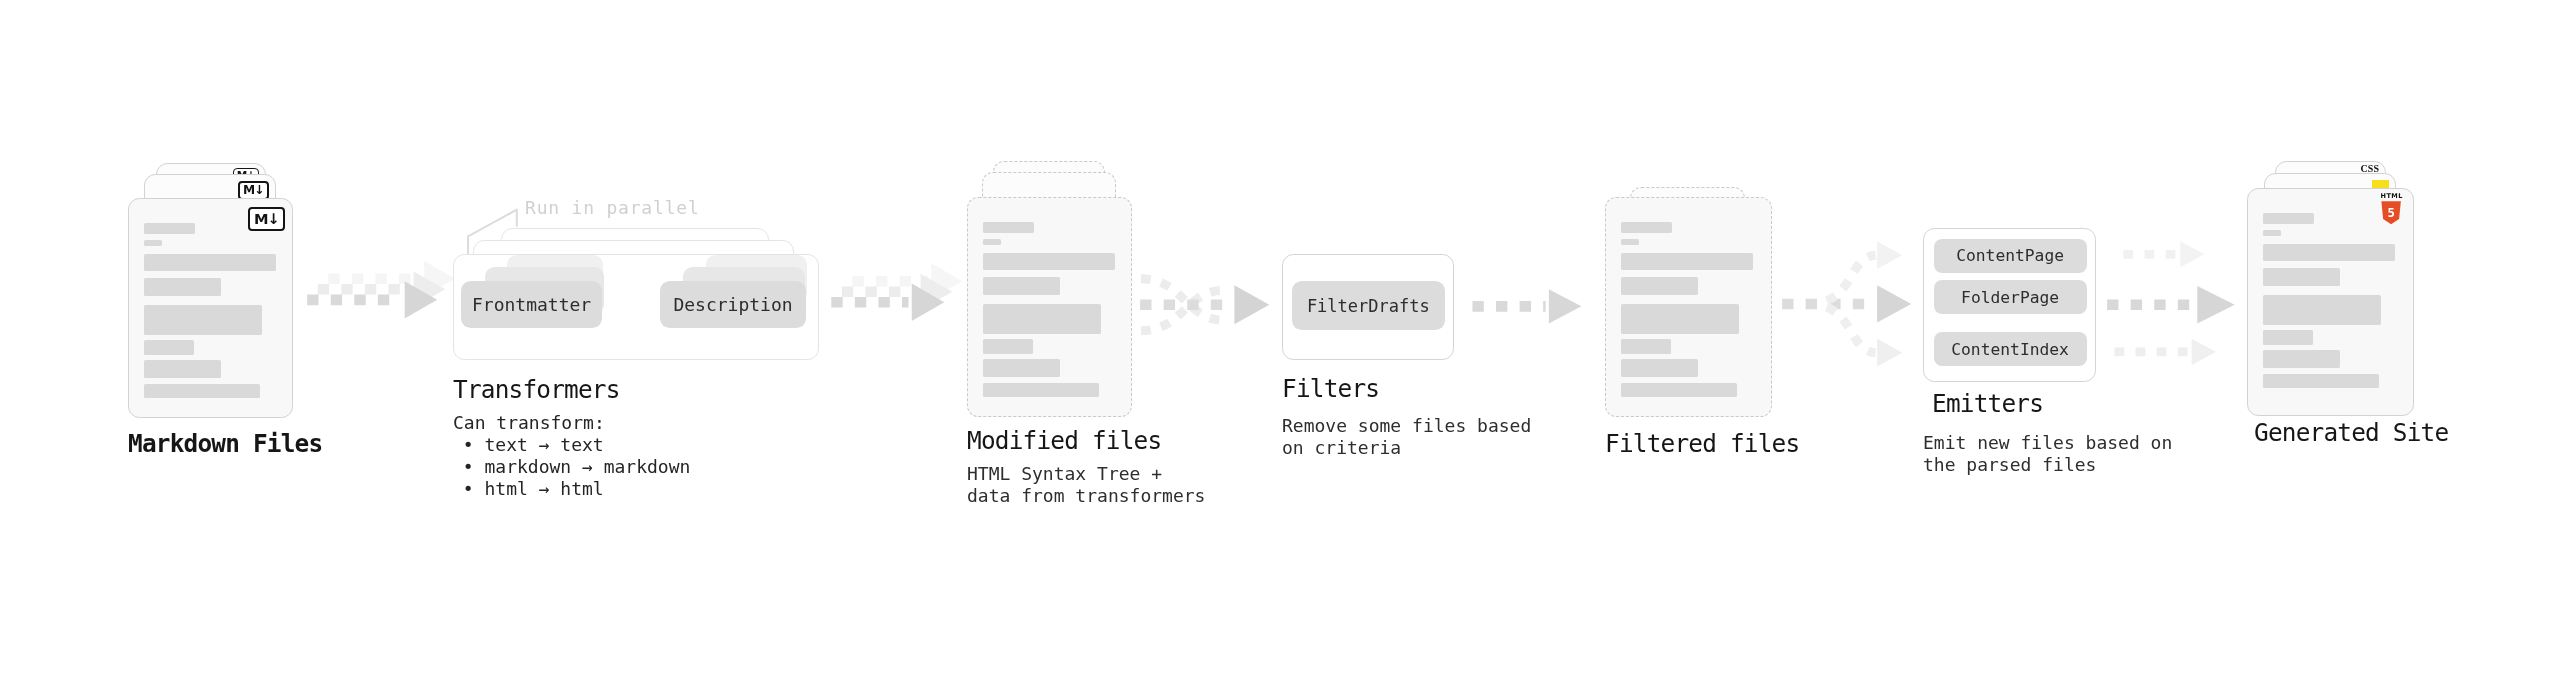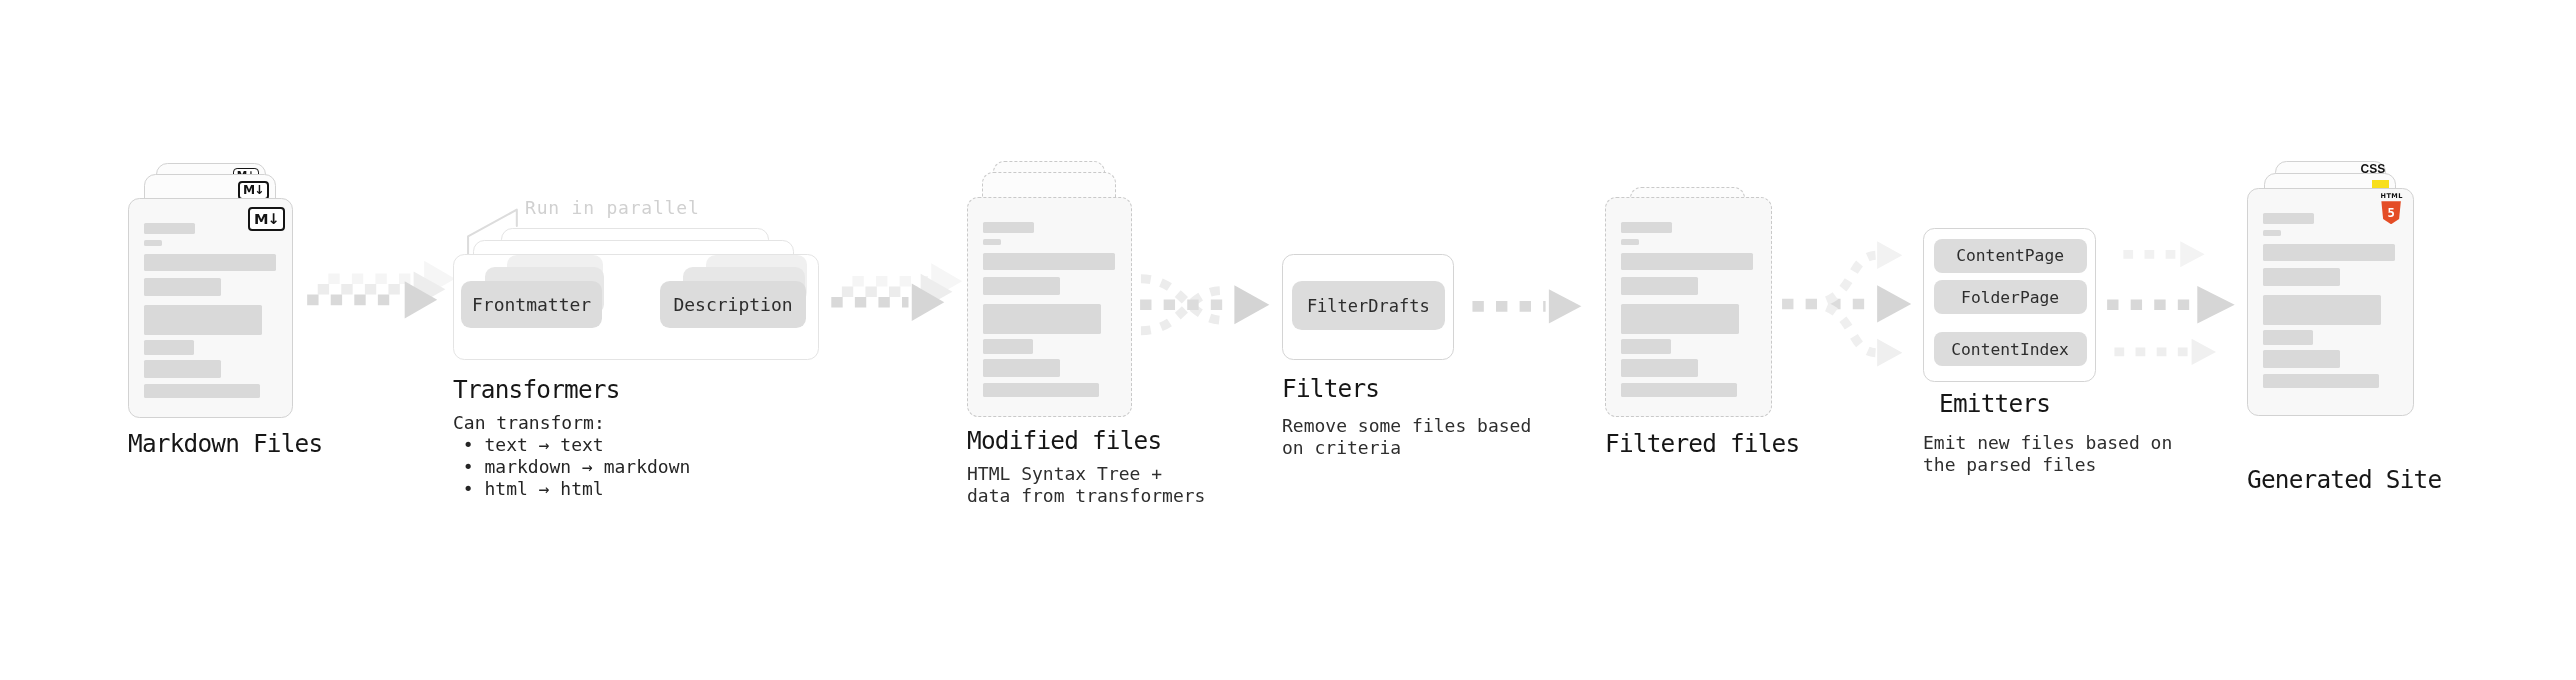--- a/index.html
+++ b/index.html
@@ -18,22 +18,22 @@
   
   .md-icon{position:absolute;display:flex;align-items:center;justify-content:center;
            background:#fff;border:2.4px solid #141414;border-radius:4.1px;color:#141414;
            font-family:"DejaVu Sans",sans-serif;font-weight:bold;letter-spacing:-0.8px;}
   .md-i1{width:32.5px;height:19.5px;top:8.1px;right:7.3px;font-size:14.6px;}
   .md-i2{width:27px;height:15.4px;top:5.7px;right:6.5px;font-size:12.2px;border-width:2px;}
   .md-i3{width:23.6px;height:13px;top:4.1px;right:6.5px;font-size:10.6px;border-width:1.6px;}
 
   
   .css-badge{position:absolute;top:4.1px;right:8.1px;width:16.3px;text-align:center;}
-  .css-badge .t{display:block;font-family:Liberation Sans, sans-serif;font-weight:bold;
-                font-size:12px;color:#111;line-height:6.5px;}
+  .css-badge .t{display:block;font-family:Liberation Serif, serif;font-weight:bold;
+                font-size:10px;color:#111;line-height:6.5px;}
   .css-badge .bar{display:block;height:3.3px;background:#2b6de0;margin-top:0.8px;border-radius:0.8px;}
   .js-badge{position:absolute;top:5.7px;right:6.5px;width:16.3px;height:10.6px;background:#f8df1c;}
   .html5-logo{position:absolute;top:4.1px;right:11.4px;width:21px;text-align:center;}
   .html5-logo .t{display:block;font-family:"DejaVu Sans",sans-serif;font-weight:bold;
                  font-size:6.5px;letter-spacing:0.4px;color:#111;line-height:7.3px;}
   .html5-logo .shield{width:19.5px;height:23px;margin:0.8px auto 0;background:#e44d26;
                       clip-path:polygon(0 0,100% 0,91% 77%,50% 100%,9% 77%);
                       display:flex;align-items:center;justify-content:center;
                       color:#fff;font-weight:bold;font-size:12.2px;}
 
@@ -56,21 +56,21 @@
   .desc-title{position:absolute;font-size:18px;color:#252525;white-space:nowrap;}
   .bullets{position:absolute;font-size:18px;line-height:22px;color:#252525;white-space:nowrap;}
   .callout{position:absolute;left:525px;top:197px;font-size:18px;color:#d0d0d0;
            letter-spacing:0.8px;white-space:nowrap;}
 
   
   #s-markdown{left:128px;top:161px;width:244px;height:349px;}
   #s-markdown .lvl3{left:28px;top:1.6px;width:110px;height:203px;}
   #s-markdown .lvl2{left:16.3px;top:13px;width:132px;height:211px;}
   #s-markdown .front{left:0;top:37px;width:165px;height:220px;}
-  #s-markdown .stage-label{left:0;top:268px;}
+  #s-markdown .stage-label{left:0;top:268px;font-weight:bold;}
 
   #s-transformers{left:453px;top:228px;width:382px;height:284px;}
   #s-transformers .tbox3{left:48px;top:0;width:268px;height:107px;}
   #s-transformers .tbox2{left:20.3px;top:12.2px;width:321px;height:107px;}
   #s-transformers .tbox1{left:0;top:26px;width:366px;height:106px;}
   #s-transformers .fg3{left:54px;top:27px;width:96px;height:47px;}
   #s-transformers .fg2{left:32px;top:39px;width:119px;height:47px;}
   #s-transformers .fpill{left:8.1px;top:53px;width:141px;height:47px;font-size:18px;}
   #s-transformers .dg3{left:253px;top:27px;width:101px;height:47px;}
   #s-transformers .dg2{left:230px;top:39px;width:122px;height:47px;}
@@ -96,28 +96,28 @@
   #s-filtered .lvl2{left:25px;top:10.6px;width:115px;height:203px;}
   #s-filtered .front{left:0;top:21px;width:167px;height:220px;}
   #s-filtered .stage-label{left:0;top:253px;}
 
   #s-emitters{left:1923px;top:228px;width:260px;height:260px;}
   #s-emitters .obox{left:0;top:0;width:173px;height:154px;}
   #s-emitters .pill{left:10.6px;width:153px;height:34px;font-size:16.3px;border-radius:8.1px;}
   #s-emitters .p1{top:10.6px;}
   #s-emitters .p2{top:52px;}
   #s-emitters .p3{top:104px;}
-  #s-emitters .stage-label{left:16px;top:161px;text-align:center;}
+  #s-emitters .stage-label{left:9px;top:161px;text-align:center;}
   #s-emitters .stage-desc{left:0;top:204px;}
 
   #s-generated{left:2247px;top:159px;width:268px;height:358px;}
   #s-generated .lvl3{left:28px;top:1.6px;width:111px;height:203px;}
   #s-generated .lvl2{left:17px;top:14px;width:132px;height:211px;}
   #s-generated .front{left:0;top:29px;width:167px;height:228px;}
-  #s-generated .stage-label{left:0;top:259px;margin-top:47px;}
+  #s-generated .stage-label{left:7px;top:259px;}
   #s-generated .stage-desc{left:0;top:297px;}
 </style>
 </head>
 <body>
 
 <div class="canvas">
 
   <svg class="arrows" width="2576" height="681" viewBox="0 0 3170 838">
 
     <g>

